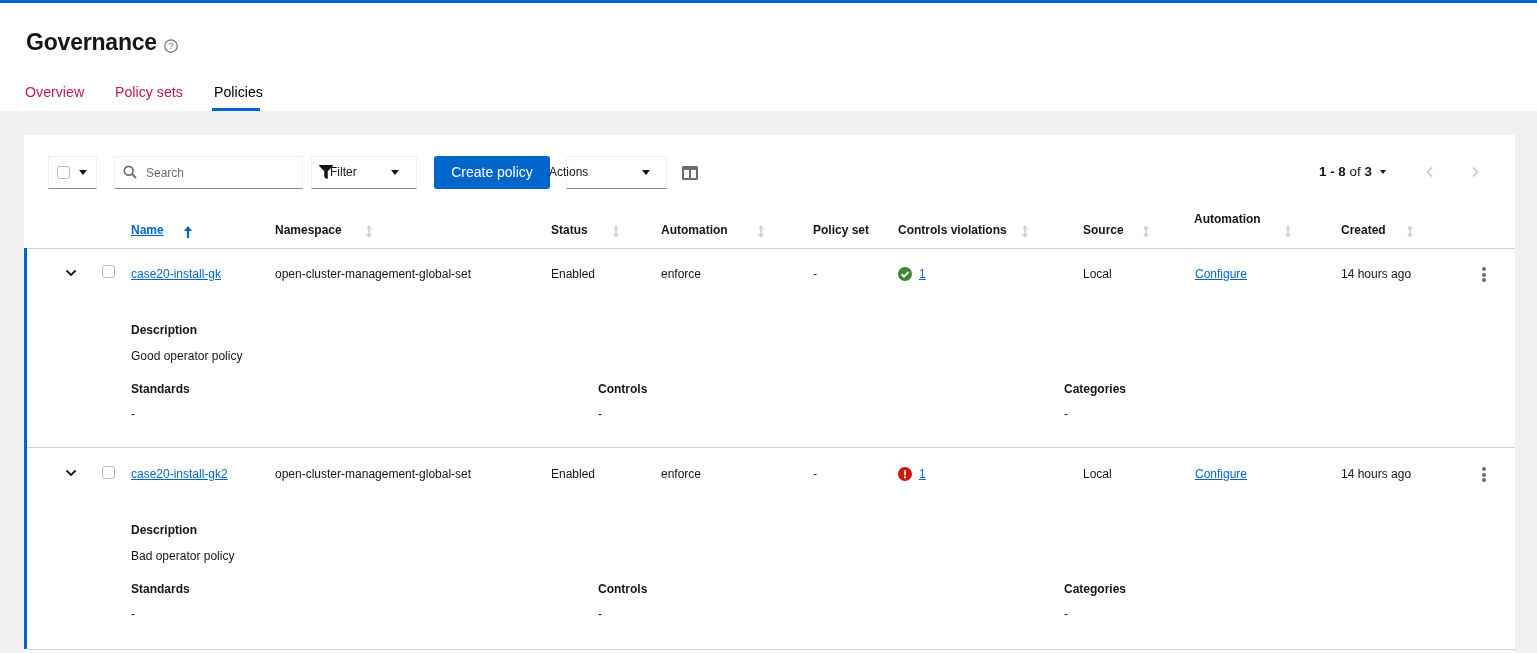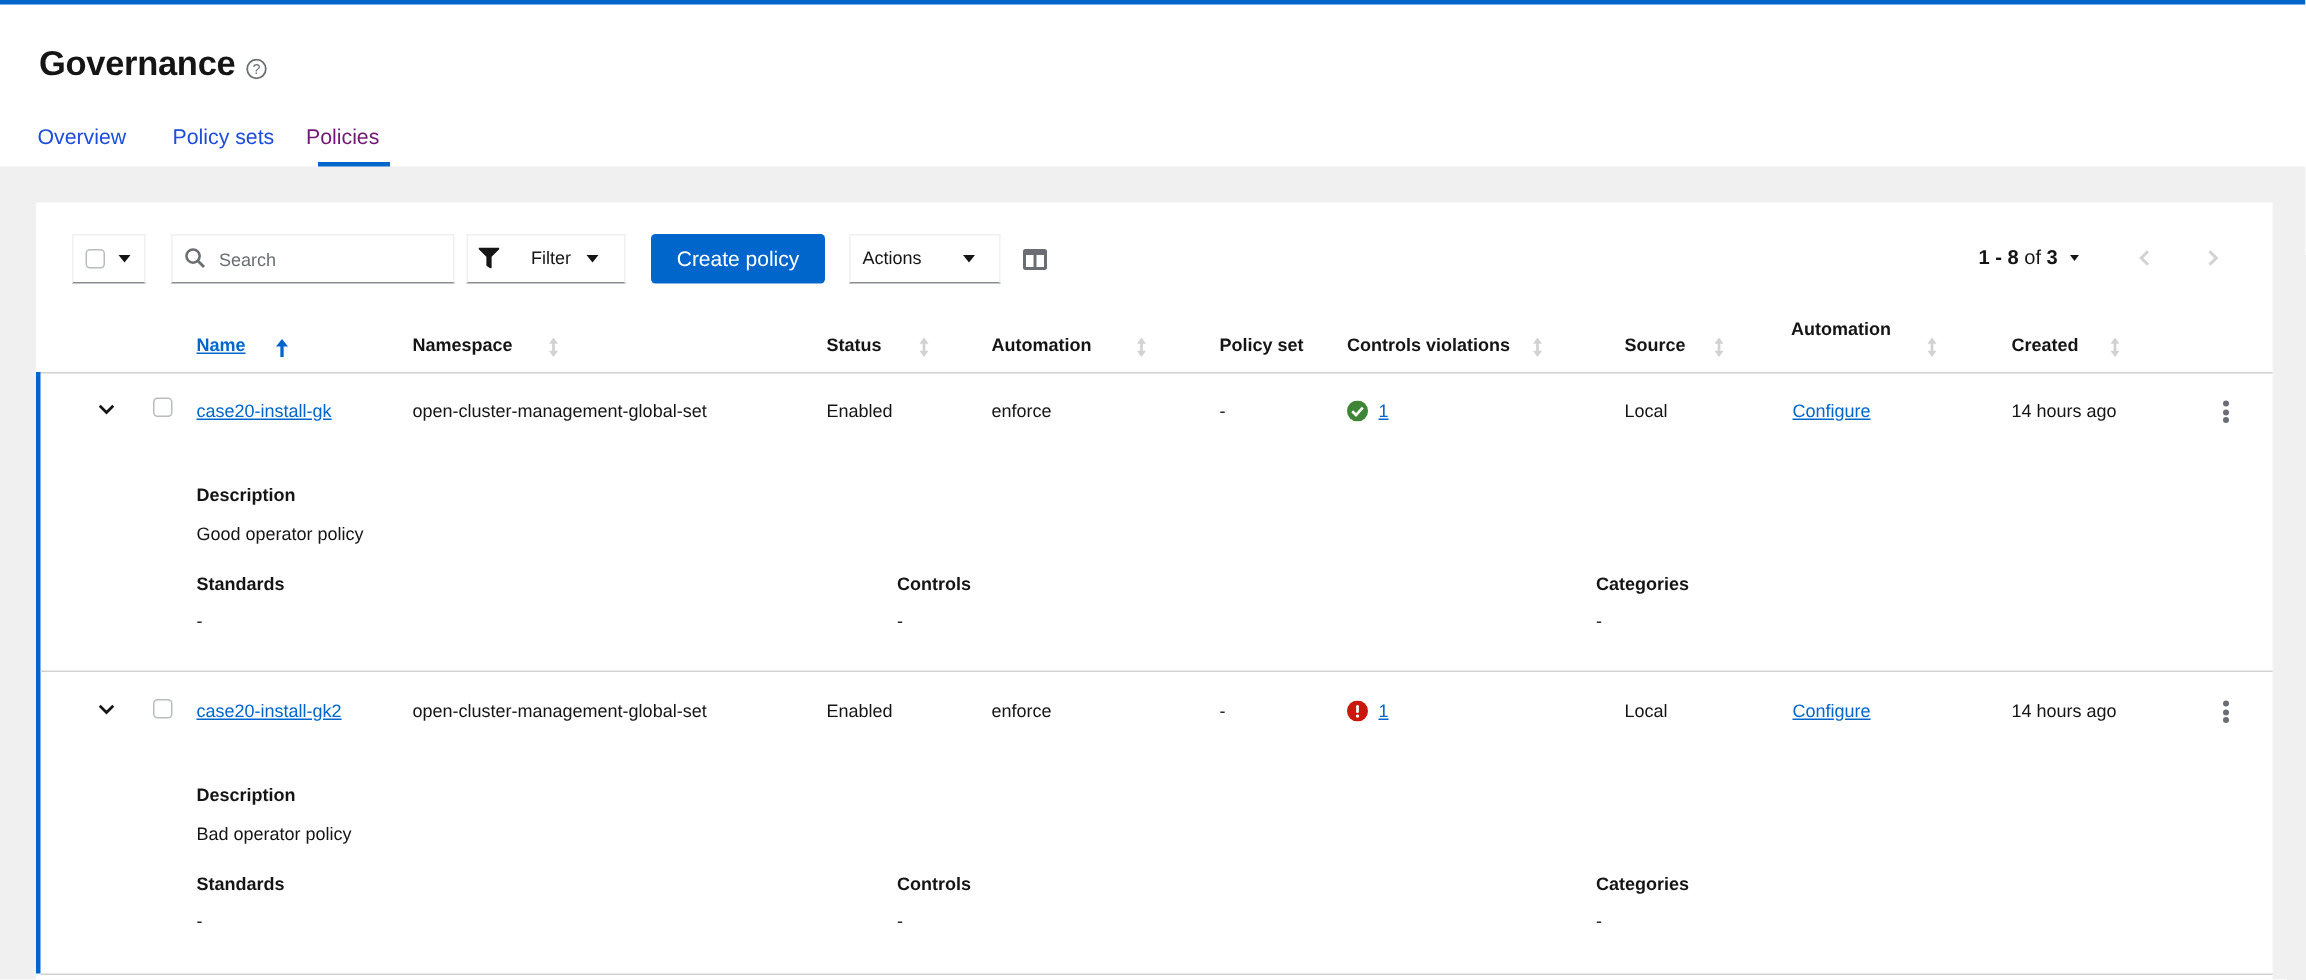--- a/index.html
+++ b/index.html
@@ -9,21 +9,21 @@
 .abs { position:absolute; }
 .t14 { font-size:12px; line-height:20px; color:#151515; white-space:nowrap; }
 .b { font-weight:bold; }
 .blue { color:#0066cc;text-decoration:underline; }
 .gray { color:#6a6e73; }
 #topbar { left:0; top:0; width:1537px; height:3px; background:#0066cc; }
 #graybg { left:0; top:111px; width:1537px; height:542px; background:#f0f0f0; }
 #card { left:24px; top:135px; width:1491px; height:518px; background:#fff; }
 #title { left:26px; top:29px; font-size:23px; line-height:26px; font-weight:bold; letter-spacing:-0.2px; color:#151515; }
 
-.tab { top:84px; font-size:14.2px; line-height:16px; color:#1d4ed8; }
+.tab { top:84px; font-size:14.2px; line-height:16px; color:#be185d; }
 #tabline { left:212px; top:108px; width:48px; height:3px; background:#0066cc; }
 
 .tbox { top:156px; height:33px; background:#fff; border:1px solid #f0f0f0; border-bottom:1px solid #8a8d90; }
 #bulk { left:48px; width:49px; }
 #search { left:114px; width:189px; }
 #filter { left:311px; width:106px; }
 #actions { left:566px; width:101px; }
 #createbtn { left:434px; top:156px; width:116px; height:33px; background:#0066cc; border-radius:3px; color:#fff; font-size:14px; line-height:33px; text-align:center; font-weight:normal; }
 .caret { width:0; height:0; border-left:4px solid transparent; border-right:4px solid transparent; border-top:5px solid #151515; }
 .sep { height:1px; background:#d2d2d2; }
@@ -38,45 +38,45 @@
   <div class="abs" id="topbar"></div>
   <div class="abs" id="graybg"></div>
   <div class="abs" id="card"></div>
   <div class="abs" id="title">Governance</div>
   <svg class="abs" style="left:164px;top:38.5px" width="14" height="14" viewBox="0 0 14 14">
     <circle cx="7" cy="7" r="6.2" fill="none" stroke="#6a6e73" stroke-width="1.2"></circle>
     <text x="7" y="10.4" font-size="9.5" fill="#6a6e73" text-anchor="middle" font-family="Liberation Sans">?</text>
   </svg>
   <div class="abs tab" style="left:25px">Overview</div>
   <div class="abs tab" style="left:115px">Policy sets</div>
-  <div class="abs tab" style="left:204px;color:#701a75">Policies</div>
+  <div class="abs tab" style="left:214px;color:#000000">Policies</div>
   <div class="abs" id="tabline"></div>
 
   <div class="abs tbox" id="bulk"></div>
   <div class="abs cb" style="left:57px;top:166px"></div>
   <div class="abs caret" style="left:79px;top:170px"></div>
 
   <div class="abs tbox" id="search"></div>
   <svg class="abs" style="left:123px;top:165px" width="14" height="14" viewBox="0 0 14 14">
     <circle cx="5.7" cy="5.7" r="4.4" fill="none" stroke="#6a6e73" stroke-width="1.7"></circle>
     <line x1="9" y1="9" x2="13" y2="13" stroke="#6a6e73" stroke-width="1.9"></line>
   </svg>
   <div class="abs t14 gray" style="left:146px;top:163px">Search</div>
 
   <div class="abs tbox" id="filter"></div>
   <svg class="abs" style="left:319px;top:165px" width="14" height="14" viewBox="0 0 512 512">
     <path fill="#151515" d="M487.976 0H24.028C2.71 0-8.047 25.866 7.058 40.971L192 225.941V432c0 7.831 3.821 15.17 10.237 19.662l80 55.98C298.02 518.69 320 507.493 320 487.98V225.941L504.941 40.971C520.014 25.899 509.344 0 487.976 0z"></path>
   </svg>
-  <div class="abs t14" style="left:354px;top:162px">Filter</div>
+  <div class="abs t14" style="left:330px;top:162px">Filter</div>
   <div class="abs caret" style="left:391px;top:170px"></div>
 
   <div class="abs" id="createbtn">Create policy</div>
 
   <div class="abs tbox" id="actions"></div>
-  <div class="abs t14" style="left:575px;top:162px">Actions</div>
+  <div class="abs t14" style="left:549px;top:162px">Actions</div>
   <div class="abs caret" style="left:642px;top:170px"></div>
 
   <svg class="abs" style="left:682px;top:165px" width="16" height="16" viewBox="0 0 512 512">
     <path fill="#6a6e73" d="M464 32H48C21.49 32 0 53.49 0 80v352c0 26.51 21.49 48 48 48h416c26.51 0 48-21.49 48-48V80c0-26.51-21.49-48-48-48zM224 416H64V160h160v256zm224 0H288V160h160v256z"></path>
   </svg>
 
   <div class="abs" style="left:1319px;top:163px;font-size:13.4px;line-height:18px;color:#151515;white-space:nowrap"><span class="b">1 - 8</span> of <span class="b">3</span></div>
   <div class="abs" style="left:1380px;top:170px;width:0;height:0;border-left:3.5px solid transparent;border-right:3.5px solid transparent;border-top:4.5px solid #151515"></div>
   <svg class="abs" style="left:1423px;top:165px" width="14" height="14" viewBox="0 0 14 14">
     <polyline points="9,2.5 4.5,7 9,11.5" fill="none" stroke="#d2d2d2" stroke-width="2"></polyline>

